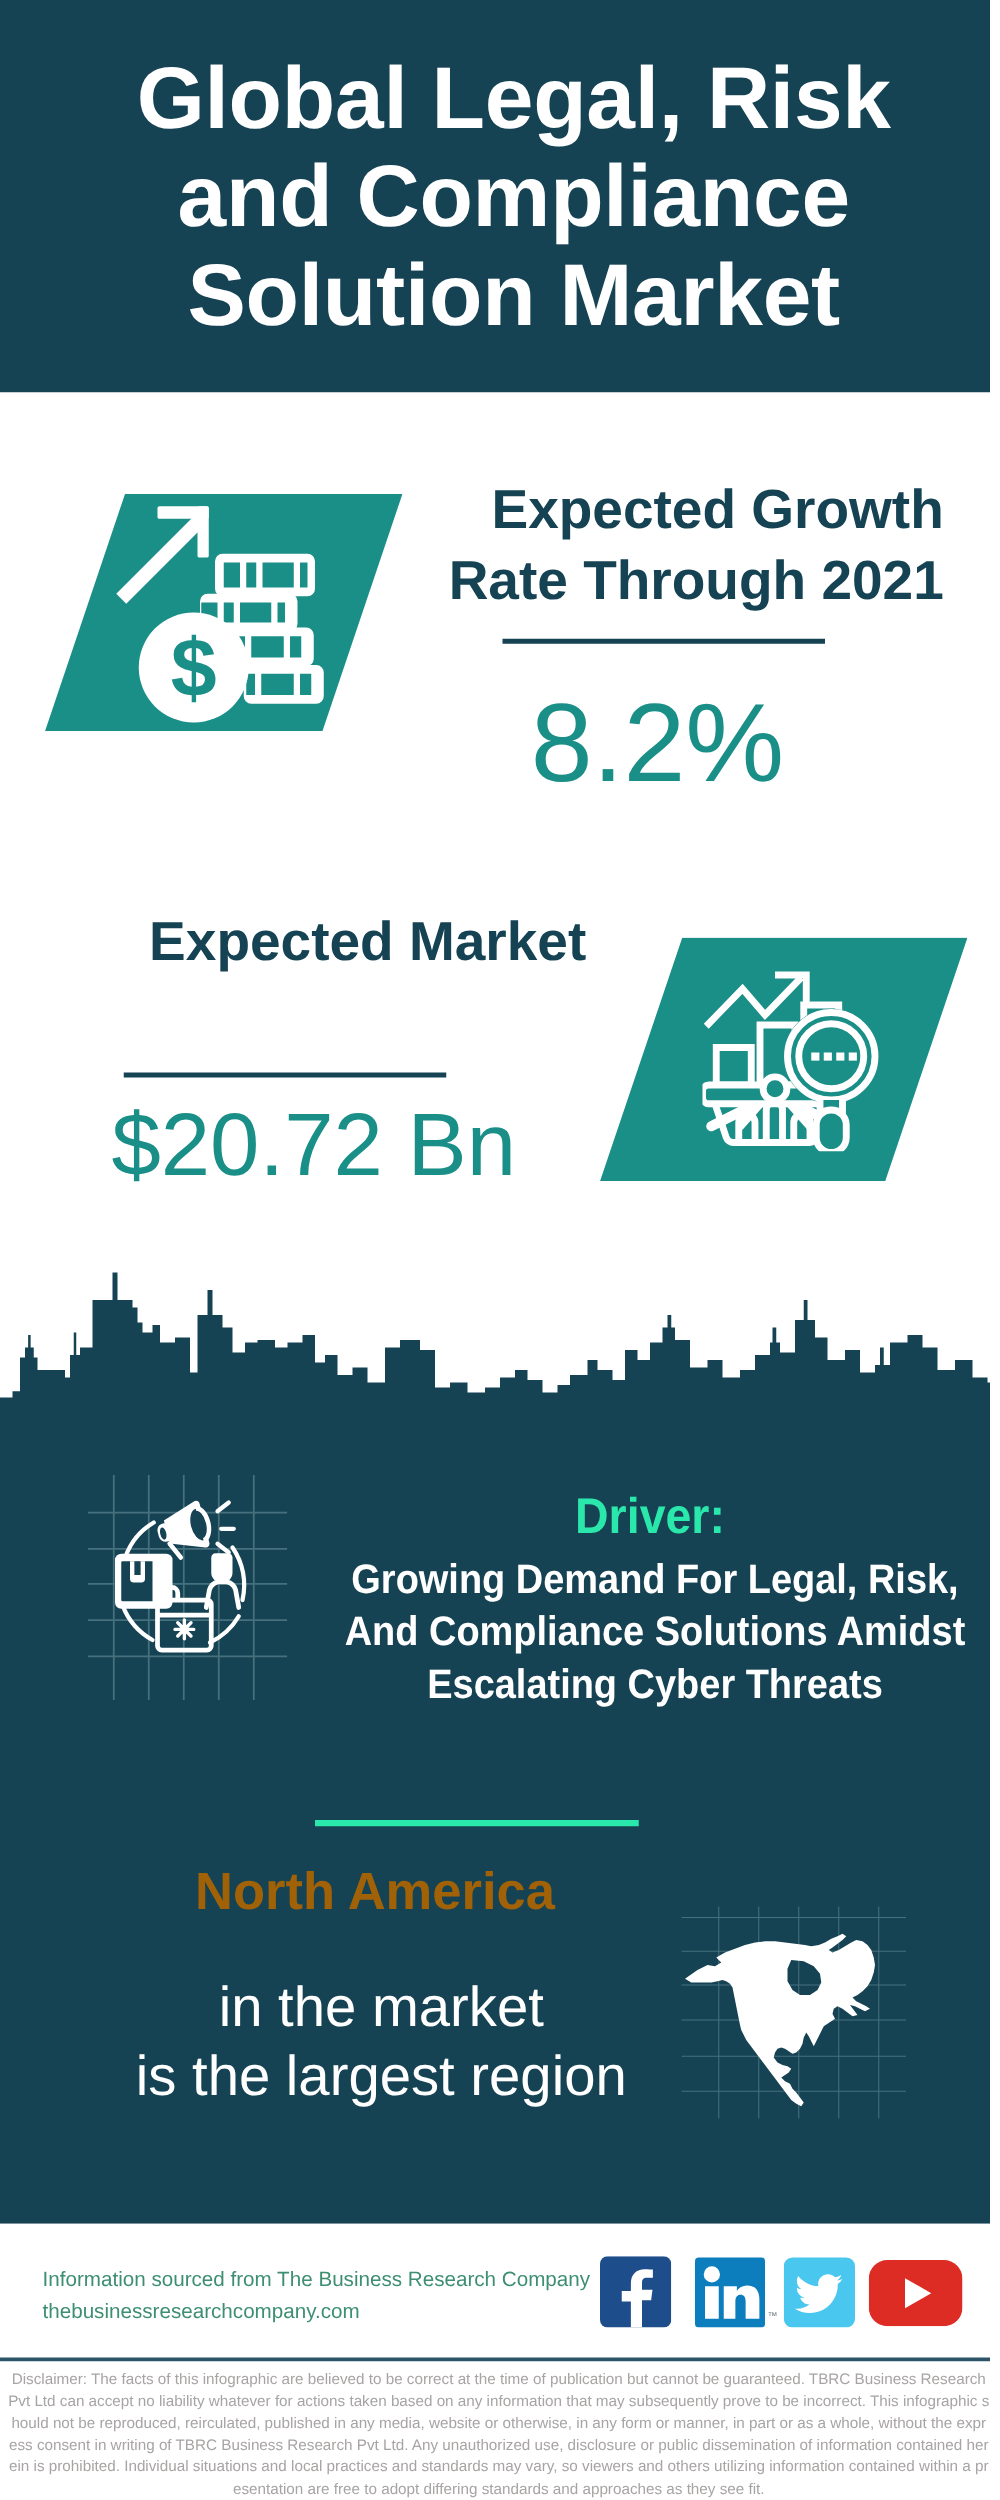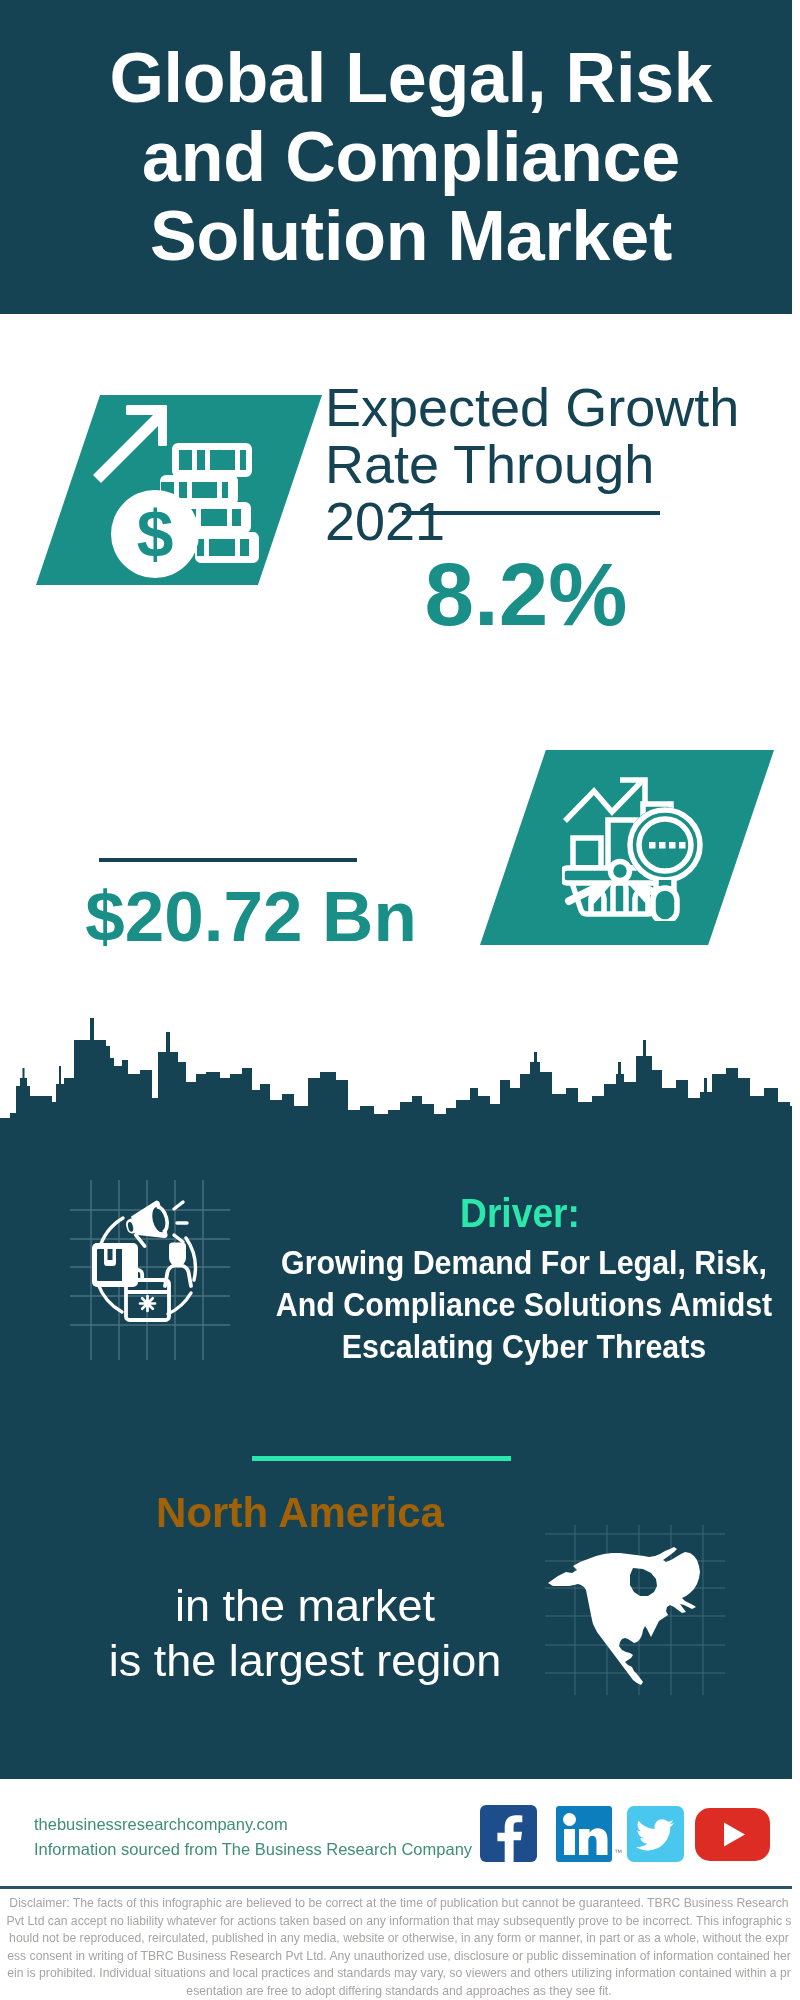--- a/index.html
+++ b/index.html
@@ -17,23 +17,23 @@
 
   
   .par{position:absolute;background:#1a8f87;}
   .par1{left:36px;top:395px;width:286px;height:190px;
     clip-path:polygon(22.4% 0%,100% 0%,77.6% 100%,0% 100%);}
   .par2{left:480px;top:750px;width:294px;height:195px;
     clip-path:polygon(22.4% 0%,100% 0%,77.6% 100%,0% 100%);}
   .icon1{position:absolute;left:90px;top:390px;}
   .icon2{position:absolute;left:562px;top:776px;}
 
-  .stat-label{position:absolute;color:#164353;font-size:54px;font-weight:normal;line-height:57px;text-align:left;}
+  .stat-label{position:absolute;color:#164353;font-size:44px;font-weight:bold;line-height:57px;text-align:right;}
   .stat-rule{position:absolute;height:4px;background:#164353;}
-  .stat-value{position:absolute;color:#1a8f87;font-weight:bold;text-align:center;line-height:1;}
+  .stat-value{position:absolute;color:#1a8f87;font-weight:normal;text-align:center;line-height:1;}
 
   #s1-label{left:325px;top:379px;width:430px;}
   #s1-rule{left:402px;top:511px;width:258px;}
   #s1-value{left:311px;top:550px;width:430px;font-size:89px;}
 
   #s2-label{left:39px;top:725px;width:430px;}
   #s2-rule{left:99px;top:858px;width:258px;}
   #s2-value{left:36px;top:881px;width:430px;font-size:71px;}
 
   
@@ -143,20 +143,21 @@
     <g fill="#ffffff">
         <rect x="87" y="66" width="6.5" height="6.5"></rect>
         <rect x="97" y="66" width="6.5" height="6.5"></rect>
         <rect x="107" y="66" width="6.5" height="6.5"></rect>
         <rect x="117" y="66" width="6.5" height="6.5"></rect>
       </g>
     <path d="M94 104 v9 h18 v-9" fill="#1a8f87" stroke="#ffffff" stroke-width="5.5"></path>
     <rect x="91" y="112" width="24" height="34" rx="12" fill="#1a8f87" stroke="#ffffff" stroke-width="5.5"></rect>
   </svg>
   <div class="stat-label" id="s2-label">
+      <span class="ln">Expected Market</span>
     </div>
   <div class="stat-rule" id="s2-rule"></div>
   <div class="stat-value" id="s2-value">$20.72 Bn</div>
 
   <div class="dark"></div>
   <svg class="skyline" width="800" height="116" viewBox="0 0 800 116" preserveAspectRatio="none">
     <path d="M0 116 V102 H10 V116 Z M10 116 V97 H16 V116 Z M16 116 V103 H22 V116 Z M16 116 V70 H30 V116 Z M20 116 V62 H27 V116 Z M22.5 116 V52 H24.5 V116 Z M30 116 V80 H52 V116 Z M52 116 V86 H60 V116 Z M56 116 V68 H64 V116 Z M59 116 V50 H61 V116 Z M64 116 V62 H76 V116 Z M74 116 V24 H106 V116 Z M90 116 V2 H94 V116 Z M96 116 V30 H110 V116 Z M110 116 V42 H114 V116 Z M114 116 V50 H122 V116 Z M122 116 V44 H128 V116 Z M128 116 V58 H140 V116 Z M140 116 V54 H152 V116 Z M152 116 V82 H160 V116 Z M158 116 V36 H178 V116 Z M166 116 V16 H170 V116 Z M178 116 V46 H186 V116 Z M186 116 V66 H196 V116 Z M196 116 V58 H206 V116 Z M206 116 V56 H220 V116 Z M220 116 V62 H230 V116 Z M230 116 V58 H242 V116 Z M242 116 V52 H252 V116 Z M252 116 V74 H260 V116 Z M260 116 V68 H270 V116 Z M270 116 V84 H282 V116 Z M282 116 V78 H294 V116 Z M294 116 V90 H308 V116 Z M308 116 V62 H320 V116 Z M320 116 V56 H336 V116 Z M336 116 V64 H348 V116 Z M348 116 V94 H360 V116 Z M360 116 V90 H374 V116 Z M374 116 V98 H388 V116 Z M388 116 V94 H400 V116 Z M400 116 V86 H412 V116 Z M412 116 V80 H422 V116 Z M422 116 V88 H434 V116 Z M434 116 V98 H446 V116 Z M446 116 V92 H456 V116 Z M456 116 V84 H470 V116 Z M470 116 V72 H478 V116 Z M478 116 V80 H490 V116 Z M490 116 V88 H500 V116 Z M500 116 V64 H510 V116 Z M510 116 V72 H520 V116 Z M520 116 V58 H530 V116 Z M530 116 V46 H540 V116 Z M534 116 V36 H537 V116 Z M540 116 V56 H552 V116 Z M552 116 V78 H566 V116 Z M566 116 V72 H578 V116 Z M578 116 V86 H592 V116 Z M592 116 V80 H604 V116 Z M604 116 V68 H616 V116 Z M616 116 V58 H624 V116 Z M618 116 V46 H621 V116 Z M624 116 V66 H636 V116 Z M636 116 V40 H652 V116 Z M643 116 V24 H646 V116 Z M652 116 V54 H662 V116 Z M662 116 V72 H676 V116 Z M676 116 V64 H688 V116 Z M688 116 V82 H700 V116 Z M700 116 V76 H712 V116 Z M704 116 V62 H707 V116 Z M712 116 V58 H726 V116 Z M726 116 V52 H738 V116 Z M738 116 V62 H750 V116 Z M750 116 V80 H764 V116 Z M764 116 V72 H778 V116 Z M778 116 V86 H790 V116 Z M790 116 V90 H800 V116 Z M0 116 V105 H800 V116 Z" fill="#164353"></path>
   </svg>
 
   <div class="icon3-clip">
@@ -222,22 +223,22 @@
   </svg>
   </div>
   <div class="region-head">North America</div>
   <div class="region-text">
       <span class="ln">in the market</span>
       <span class="ln">is the largest region</span>
     </div>
 
   <div class="footer"></div>
   <div class="footer-src">
+      <span class="ln">Information sourced from The Business Research Company</span>
       <span class="ln">thebusinessresearchcompany.com</span>
-      <span class="ln">Information sourced from The Business Research Company</span>
     </div>
 
   <svg class="social" style="left:480px" width="57" height="57" viewBox="0 0 57 57">
     <rect x="0" y="0" width="57" height="57" rx="6" fill="#1e4d8c"></rect>
     <path fill="#ffffff" d="M33.6 57 V35.2 h7.3 l1.1 -8.5 h-8.4 v-5.4 c0 -2.5 0.7 -4.1 4.2 -4.1 h4.5 V10.6 c-0.8 -0.1 -3.5 -0.3 -6.6 -0.3 -6.5 0 -11 4 -11 11.3 v6.1 h-7.3 v8.5 h7.3 V57 Z"></path>
   </svg>
   <svg class="social" style="left:556px" width="57" height="57" viewBox="0 0 57 57">
     <rect x="0" y="1" width="56" height="56" rx="3" fill="#0c7ebd"></rect>
     <circle cx="13.5" cy="14.5" r="6.5" fill="#ffffff"></circle>
     <rect x="8" y="24" width="11" height="26" fill="#ffffff"></rect>

